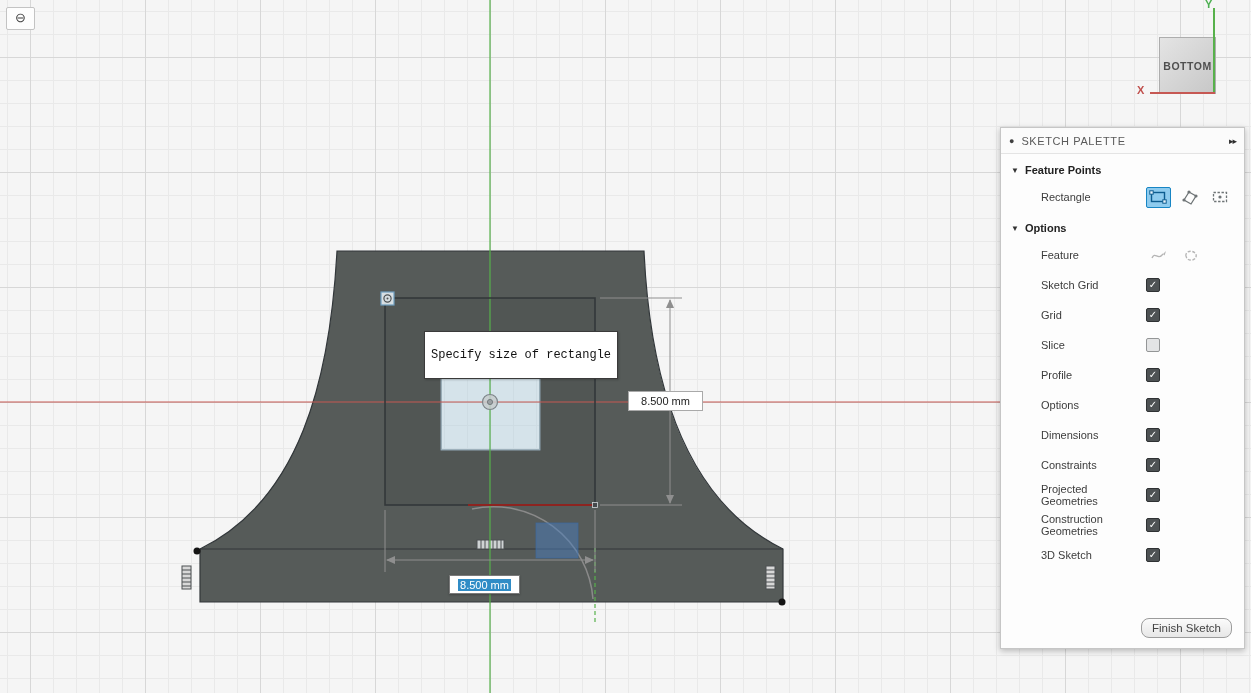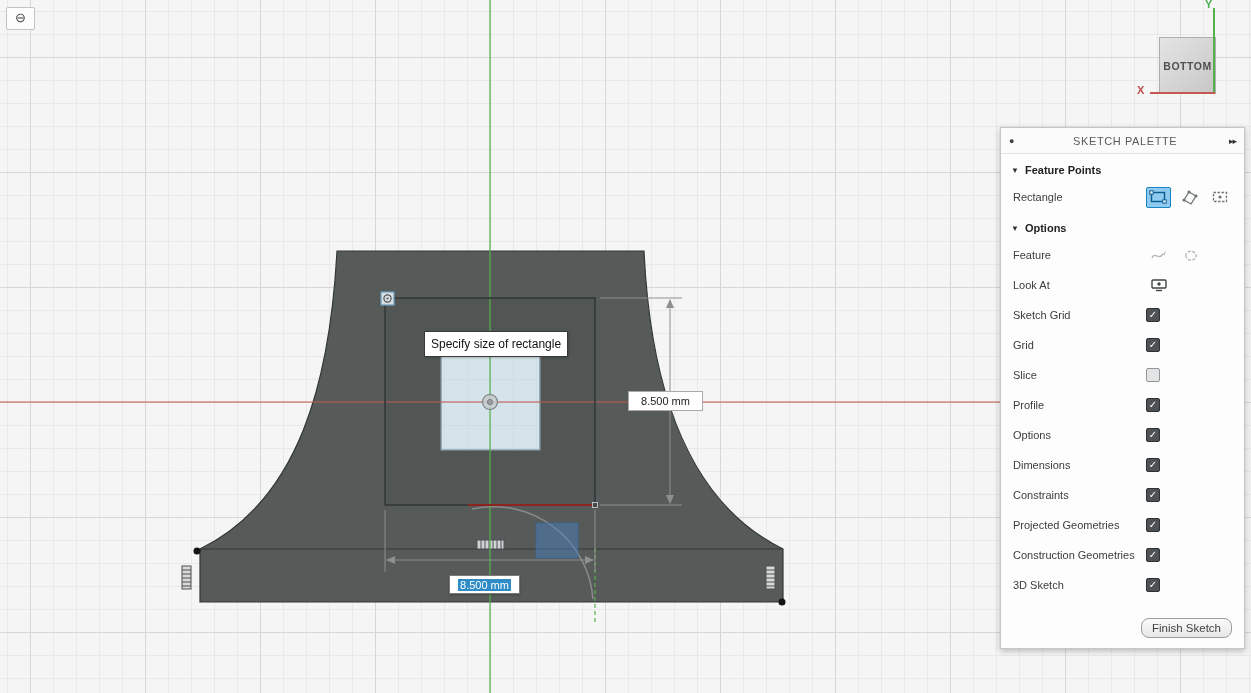--- a/index.html
+++ b/index.html
@@ -10,21 +10,21 @@
       linear-gradient(#d7d7d7 1px, transparent 1px),
       linear-gradient(90deg, #d7d7d7 1px, transparent 1px),
       linear-gradient(#e9e9e9 1px, transparent 1px),
       linear-gradient(90deg, #e9e9e9 1px, transparent 1px);
     background-size:115px 115px,115px 115px,23px 23px,23px 23px;
     background-position:30px 57px,30px 57px,7px 11px,7px 11px;}
   svg.scene{position:absolute;left:0;top:0;}
 
   
   .tooltip{position:absolute;left:424px;top:331px;background:#ffffff;border:1px solid #3a3a3a;
-    font-size:12px;color:#111;padding:5px 6px;white-space:nowrap;box-shadow:1px 1px 2px rgba(0,0,0,.2);}
+    font-size:12px;color:#111;padding:16px 6px;white-space:nowrap;box-shadow:1px 1px 2px rgba(0,0,0,.2);font-family:Liberation Mono, monospace;}
   .dim-label{position:absolute;left:628px;top:391px;width:73px;height:18px;line-height:18px;
     background:#fff;border:1px solid #a9a9a9;font-size:11px;color:#222;text-align:center;}
   .dim-input{position:absolute;left:449px;top:575px;width:69px;height:17px;background:#fff;
     border:1px solid #7a7a7a;font-size:11px;display:flex;align-items:center;justify-content:center;box-shadow:0 1px 2px rgba(0,0,0,.25);}
   .dim-input .sel{background:#308cc6;color:#fff;padding:0 2px;}
 
   .browser-btn{position:absolute;left:6px;top:7px;width:27px;height:21px;background:#fdfdfd;
     border:1px solid #c3c3c3;border-radius:2px;font-size:13px;line-height:19px;text-align:center;color:#3c3c3c;cursor:pointer;}
 
   
@@ -35,26 +35,26 @@
   .vc-axis-y{position:absolute;left:1213px;top:8px;width:2px;height:85px;background:#57b14b;}
   .vc-axis-x{position:absolute;left:1150px;top:92px;width:65px;height:2px;background:#c65853;}
   .vc-ylabel{position:absolute;left:1205px;top:-2px;font-size:11px;color:#4caf50;font-weight:bold;}
   .vc-xlabel{position:absolute;left:1137px;top:84px;font-size:11px;color:#c0504d;font-weight:bold;}
 
   
   .palette{position:absolute;left:1000px;top:127px;width:243px;height:520px;background:#fdfdfd;
     border:1px solid #c6c6c6;box-shadow:0 2px 6px rgba(0,0,0,.25);display:flex;flex-direction:column;font-size:11px;color:#3c3c3c;}
   .p-header{height:25px;display:flex;align-items:center;padding:0 8px;border-bottom:1px solid #e4e4e4;background:#fbfbfb;}
   .p-grip{color:#3f3f3f;font-size:9px;margin-right:7px;}
-  .p-title{flex:1;color:#5a5a5a;font-size:11px;letter-spacing:.6px;text-align:center;}
+  .p-title{flex:1;color:#5a5a5a;font-size:11px;letter-spacing:.6px;}
   .p-collapse{color:#2c2c2c;font-size:9px;letter-spacing:-1px;cursor:pointer;}
   .p-sec-h{display:flex;align-items:center;gap:6px;padding:10px 10px 6px 10px;font-weight:bold;color:#222;}
   .p-sec-h .tri{font-size:8px;color:#333;}
   .p-row{display:flex;align-items:center;height:30px;padding:0 12px;}
-  .p-row .p-label{flex:1;color:#3c3c3c;}
+  .p-row .p-label{flex:1;color:#3c3c3c;margin-left:28px;}
   .p-ctrl{width:96px;display:flex;align-items:center;gap:6px;padding-left:10px;box-sizing:border-box;}
   .cb{width:12px;height:12px;border-radius:2px;font-size:10px;line-height:12px;text-align:center;cursor:pointer;}
   .cb.on{background:#4e5254;border:1px solid #2f3234;color:#fff;}
   .cb.off{background:#e3e4e5;border:1px solid #949697;color:transparent;}
   .icon-btn{width:24px;height:19px;display:flex;align-items:center;justify-content:center;
     border:1px solid transparent;border-radius:2px;cursor:pointer;background:transparent;}
   .icon-btn.active{background:#8ecbee;border-color:#1785c4;}
   .p-finish-row{margin-top:auto;padding:8px 12px 10px 12px;text-align:right;}
   .finish-btn{font-family:"Liberation Sans",sans-serif;font-size:11.5px;color:#444;
     background:linear-gradient(#fbfbfb,#e7e7e7);border:1px solid #9c9c9c;border-radius:8px;
@@ -217,32 +217,20 @@
               </svg>
             </span>
             <span class="icon-btn">
               <svg width="18" height="13" viewBox="0 0 18 13">
                 <path d="M4 7 C3 2 10 1 13 4 C16 7 13 12 8 11 C5 10.5 4.6 9 4 7 Z" fill="none" stroke="#b5b5b5" stroke-width="1.4" stroke-dasharray="3,1.6"></path>
               </svg>
             </span>
           </span>
         </div>
         <div class="p-row">
-          <span class="p-label">Look At</span>
-          <span class="p-ctrl">
-            <span class="icon-btn">
-              <svg width="18" height="14" viewBox="0 0 18 14">
-                <rect x="2" y="2" width="14" height="8" rx="1" fill="none" stroke="#3f4446" stroke-width="1.4"></rect>
-                <line x1="6" y1="12.5" x2="12" y2="12.5" stroke="#3f4446" stroke-width="1.4"></line>
-                <circle cx="9" cy="6" r="1.7" fill="#3f4446"></circle>
-              </svg>
-            </span>
-          </span>
-        </div>
-        <div class="p-row">
           <span class="p-label">Sketch Grid</span>
           <span class="p-ctrl">
             <span class="cb on">✓</span>
           </span>
         </div>
         <div class="p-row">
           <span class="p-label">Grid</span>
           <span class="p-ctrl">
             <span class="cb on">✓</span>
           </span>

